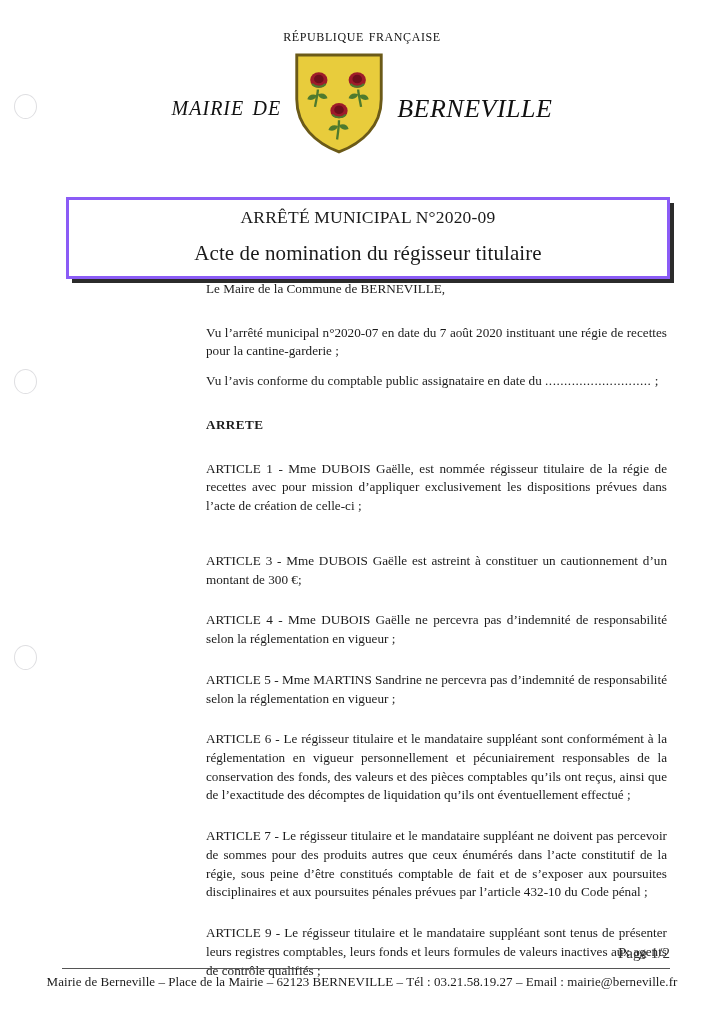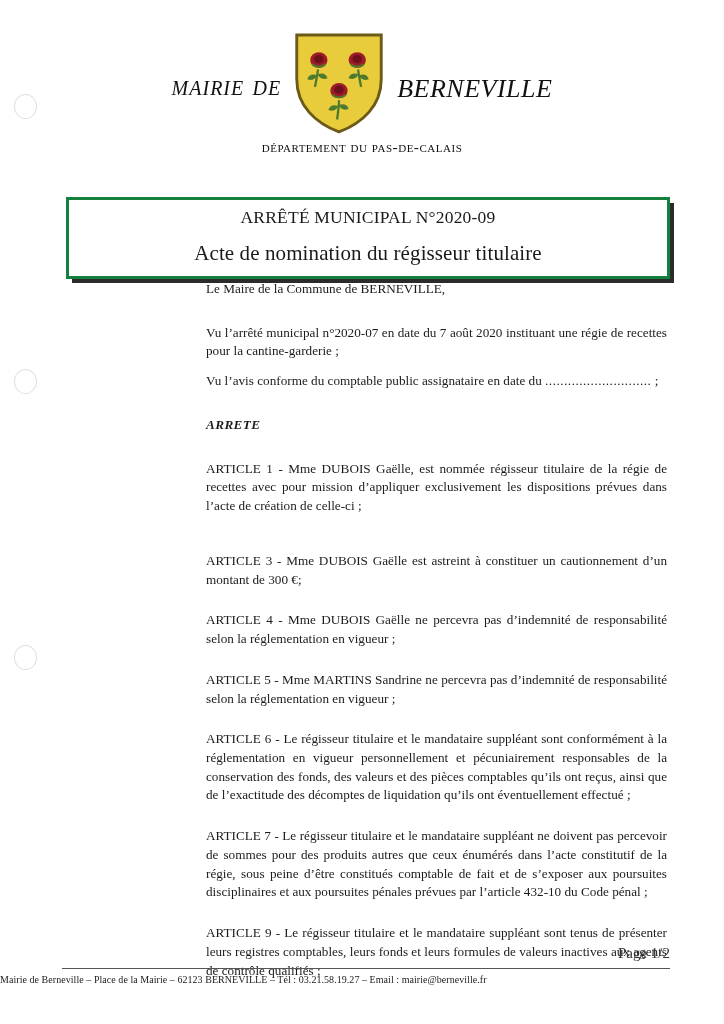--- a/index.html
+++ b/index.html
@@ -96,21 +96,21 @@
 
   
   .title-box-wrap {
     position: absolute;
     left: 66px;
     top: 197px;
     width: 604px;
   }
   .title-box {
     position: relative;
-    border: 3px solid #15803d;
+    border: 3px solid #8b5cf6;
     background: #fff;
     padding: 7px 10px 9px;
     text-align: center;
     box-shadow: 5px 5px 0 -1px #2b2b2b;
   }
   .title-line1 {
     font-size: 17.5px;
     letter-spacing: .2px;
     line-height: 1.25;
   }
@@ -138,21 +138,20 @@
   }
   .gap-lg { height: 17px; }
   .gap-md { height: 14px; }
   .gap-sm { height: 3px; }
 
   .arrete-heading {
     text-align: right;
     font-weight: bold;
     font-size: 13.5px;
     letter-spacing: .4px;
-    font-style: italic;
   }
 
   .dotted-fill {
     letter-spacing: .5px;
   }
 
   
   .page-num {
     position: absolute;
     right: 54px;
@@ -168,37 +167,38 @@
     top: 968px;
     width: 608px;
     height: 1px;
     background: #555;
   }
   .footer-text {
     position: absolute;
     left: 0;
     top: 974px;
     width: 724px;
-    text-align: left;
-    font-size: 10px;
+    text-align: center;
+    font-size: 13px;
     color: #1b1b1b;
     letter-spacing: .05px;
   }
 </style>
 </head>
 <body>
 
 <div class="page">
 
   <div class="hole h1"></div>
   <div class="hole h2"></div>
   <div class="hole h3"></div>
 
   <div class="letterhead">
 
+    <div class="rf-line">République Française</div>
 
     <div class="mairie-row">
       <span class="mairie-left">Mairie de</span>
 
       <span class="blason">
         <svg viewBox="0 0 100 108" width="96" height="104" aria-hidden="true">
           <path d="M6 4 H94 V50 C94 78 74 96 50 105 C26 96 6 78 6 50 Z" fill="#E8CC3C" stroke="#6B5A18" stroke-width="3"></path>
 
           <g>
             <path d="M28 40 C28 44 26 52 25 58" stroke="#4E7A2E" stroke-width="2.4" fill="none"></path>
@@ -225,21 +225,20 @@
             <ellipse cx="50" cy="62" rx="9" ry="8" fill="#9E1B2A"></ellipse>
             <ellipse cx="50" cy="61" rx="5" ry="4.5" fill="#6E0F1C"></ellipse>
             <path d="M43 66 C46 70 54 70 57 66" stroke="#4E7A2E" stroke-width="2" fill="none"></path>
           </g>
         </svg>
       </span>
 
       <span class="mairie-right">Berneville</span>
     </div>
 
-    <div class="dept-line">Département du Pas-de-Calais</div>
   </div>
 
   <div class="title-box-wrap">
     <div class="title-box">
       <div class="title-line1">ARRÊTÉ MUNICIPAL N°2020-09</div>
       <div class="title-line2">Acte de nomination du régisseur titulaire</div>
     </div>
   </div>
 
   <div class="body-col">

